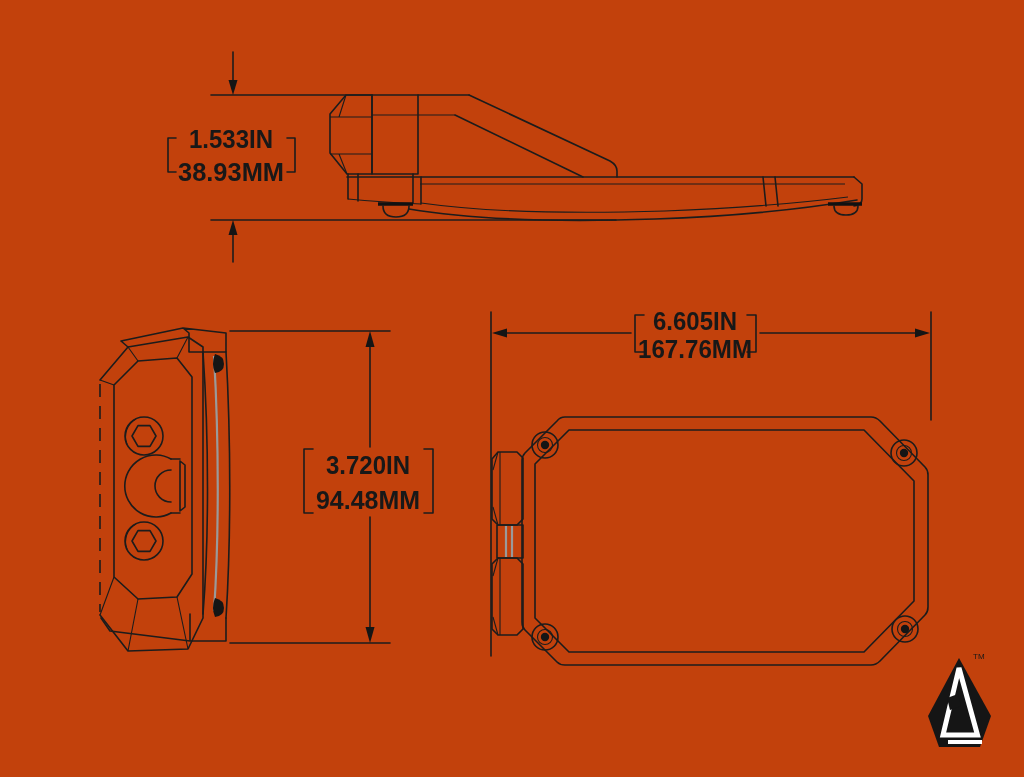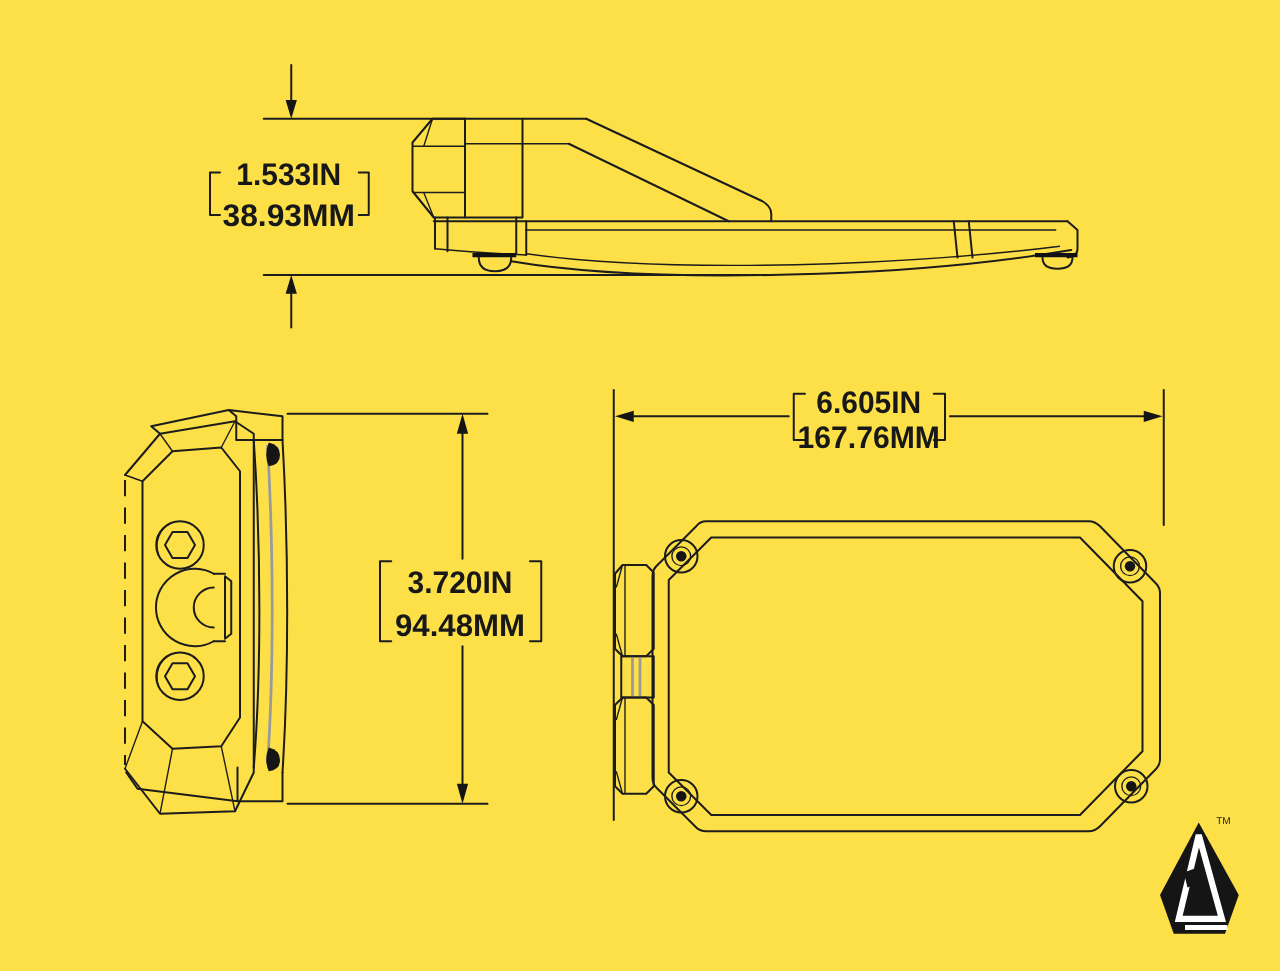--- a/index.html
+++ b/index.html
@@ -1,16 +1,16 @@
 <!DOCTYPE html>
 <html><head>
 <meta charset="utf-8">
 <style>
   html,body{margin:0;padding:0;background:#fff;}
-  #canvas{position:relative;width:1024px;height:777px;background:#fde047;overflow:hidden;
+  #canvas{position:relative;width:1024px;height:777px;background:#c2410c;overflow:hidden;
           font-family:"Liberation Sans",sans-serif;}
   svg{position:absolute;left:0;top:0;}
   .ln{stroke:#1c1c1c;stroke-width:1.6;fill:none;stroke-linecap:round;stroke-linejoin:round;}
   .thin{stroke:#1c1c1c;stroke-width:1.1;fill:none;}
   .thick{stroke:#111;stroke-width:3.4;fill:none;}
   .gray{stroke:#9a9a9a;stroke-width:2.2;fill:none;}
   .fillk{fill:#151515;stroke:none;}
   .dash{stroke:#1c1c1c;stroke-width:1.6;fill:none;stroke-dasharray:13 9;}
   .dimtxt{fill:#181818;font-weight:bold;letter-spacing:0px;}
 </style>

